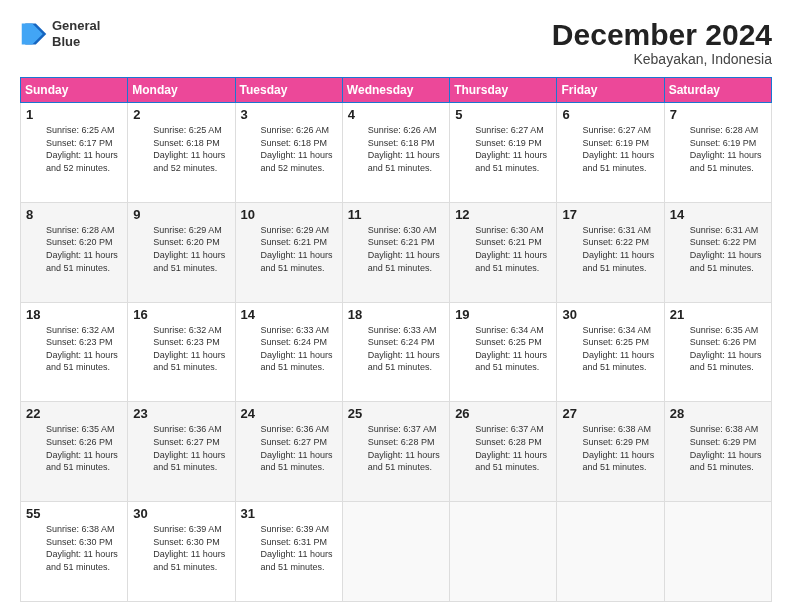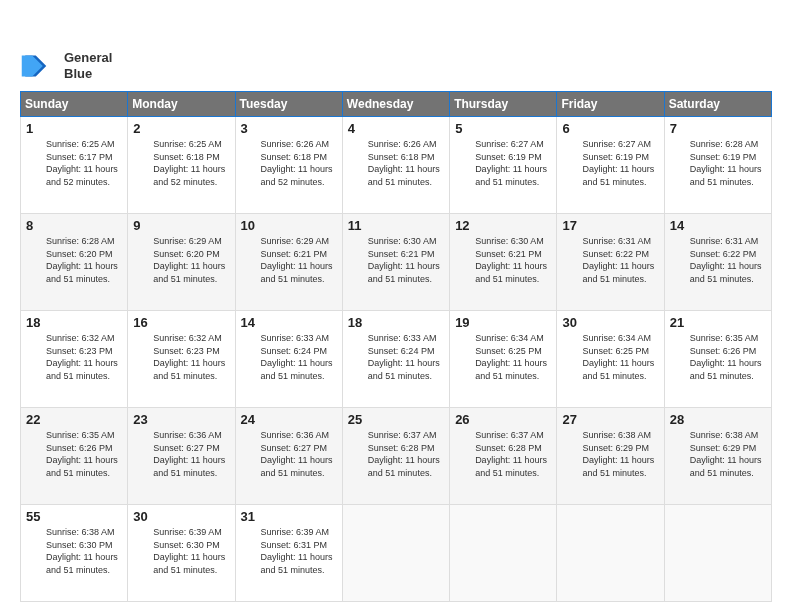--- a/index.html
+++ b/index.html
@@ -19,22 +19,21 @@
     }
     .header {
       display: flex;
       justify-content: space-between;
       align-items: flex-start;
       margin-bottom: 10px;
     }
     .logo {
       display: flex;
       align-items: center;
-      gap: 16px;
-      margin-top: 32px;
+      gap: 4px;
     }
     .logo-text {
       font-size: 13px;
       font-weight: bold;
       color: #333;
       line-height: 1.2;
     }
     .logo-icon {
       width: 28px;
       height: 28px;
@@ -53,21 +52,21 @@
       color: #444;
     }
     .calendar {
       flex: 1;
       border: 1px solid #ccc;
       border-collapse: collapse;
       width: 100%;
       table-layout: fixed;
     }
     .calendar th {
-      background: #737373;
+      background: #ec4899;
       color: #fff;
       font-size: 12px;
       font-weight: bold;
       padding: 5px 4px;
       text-align: left;
       border: 1px solid #1a76d2;
     }
     .calendar td {
       vertical-align: top;
       padding: 4px 5px;
@@ -105,20 +104,24 @@
     <div class="logo">
       <svg class="logo-icon" viewBox="0 0 32 32">
         <polygon points="18,4 30,16 18,28 6,28 6,4" fill="#1565c0"></polygon>
         <polygon points="14,4 26,16 14,28 2,28 2,4" fill="#42a5f5"></polygon>
       </svg>
       <div class="logo-text">
         <div>General</div>
         <div>Blue</div>
       </div>
     </div>
+    <div class="title-block">
+      <div class="main-title">December 2024</div>
+      <div class="subtitle">Kebayakan, Indonesia</div>
+    </div>
   </div>
 
   <table class="calendar">
     <thead>
       <tr>
       <th>Sunday</th>
           <th>Monday</th>
           <th>Tuesday</th>
           <th>Wednesday</th>
           <th>Thursday</th>

